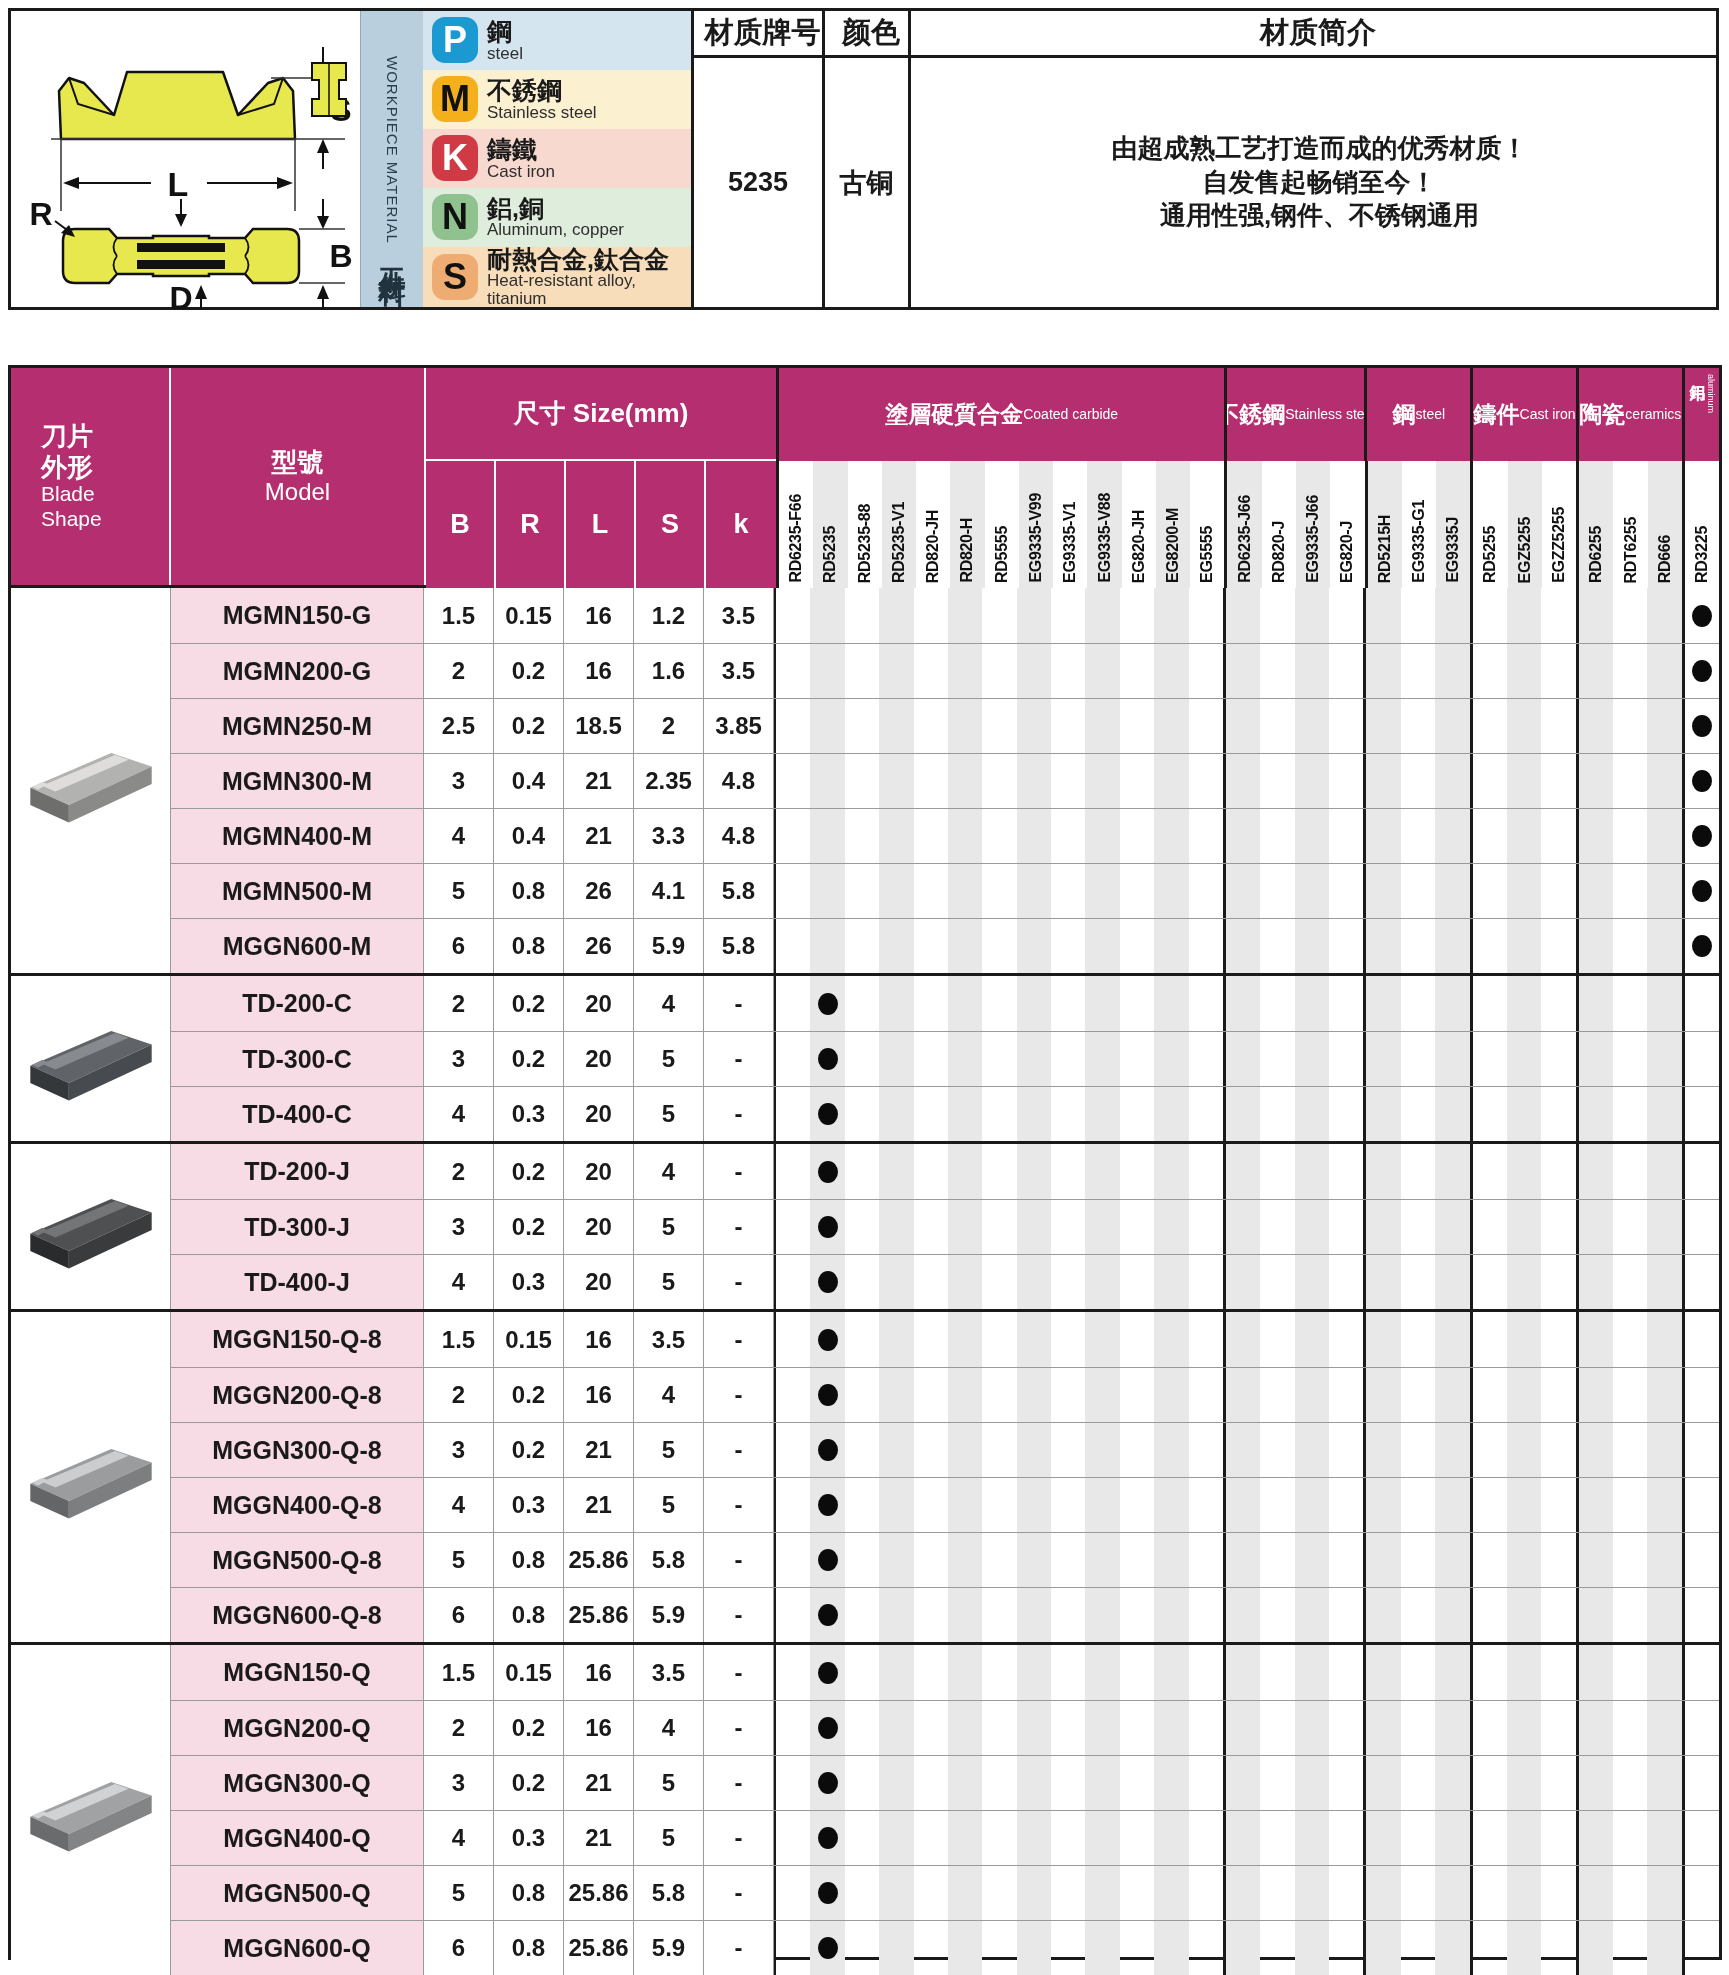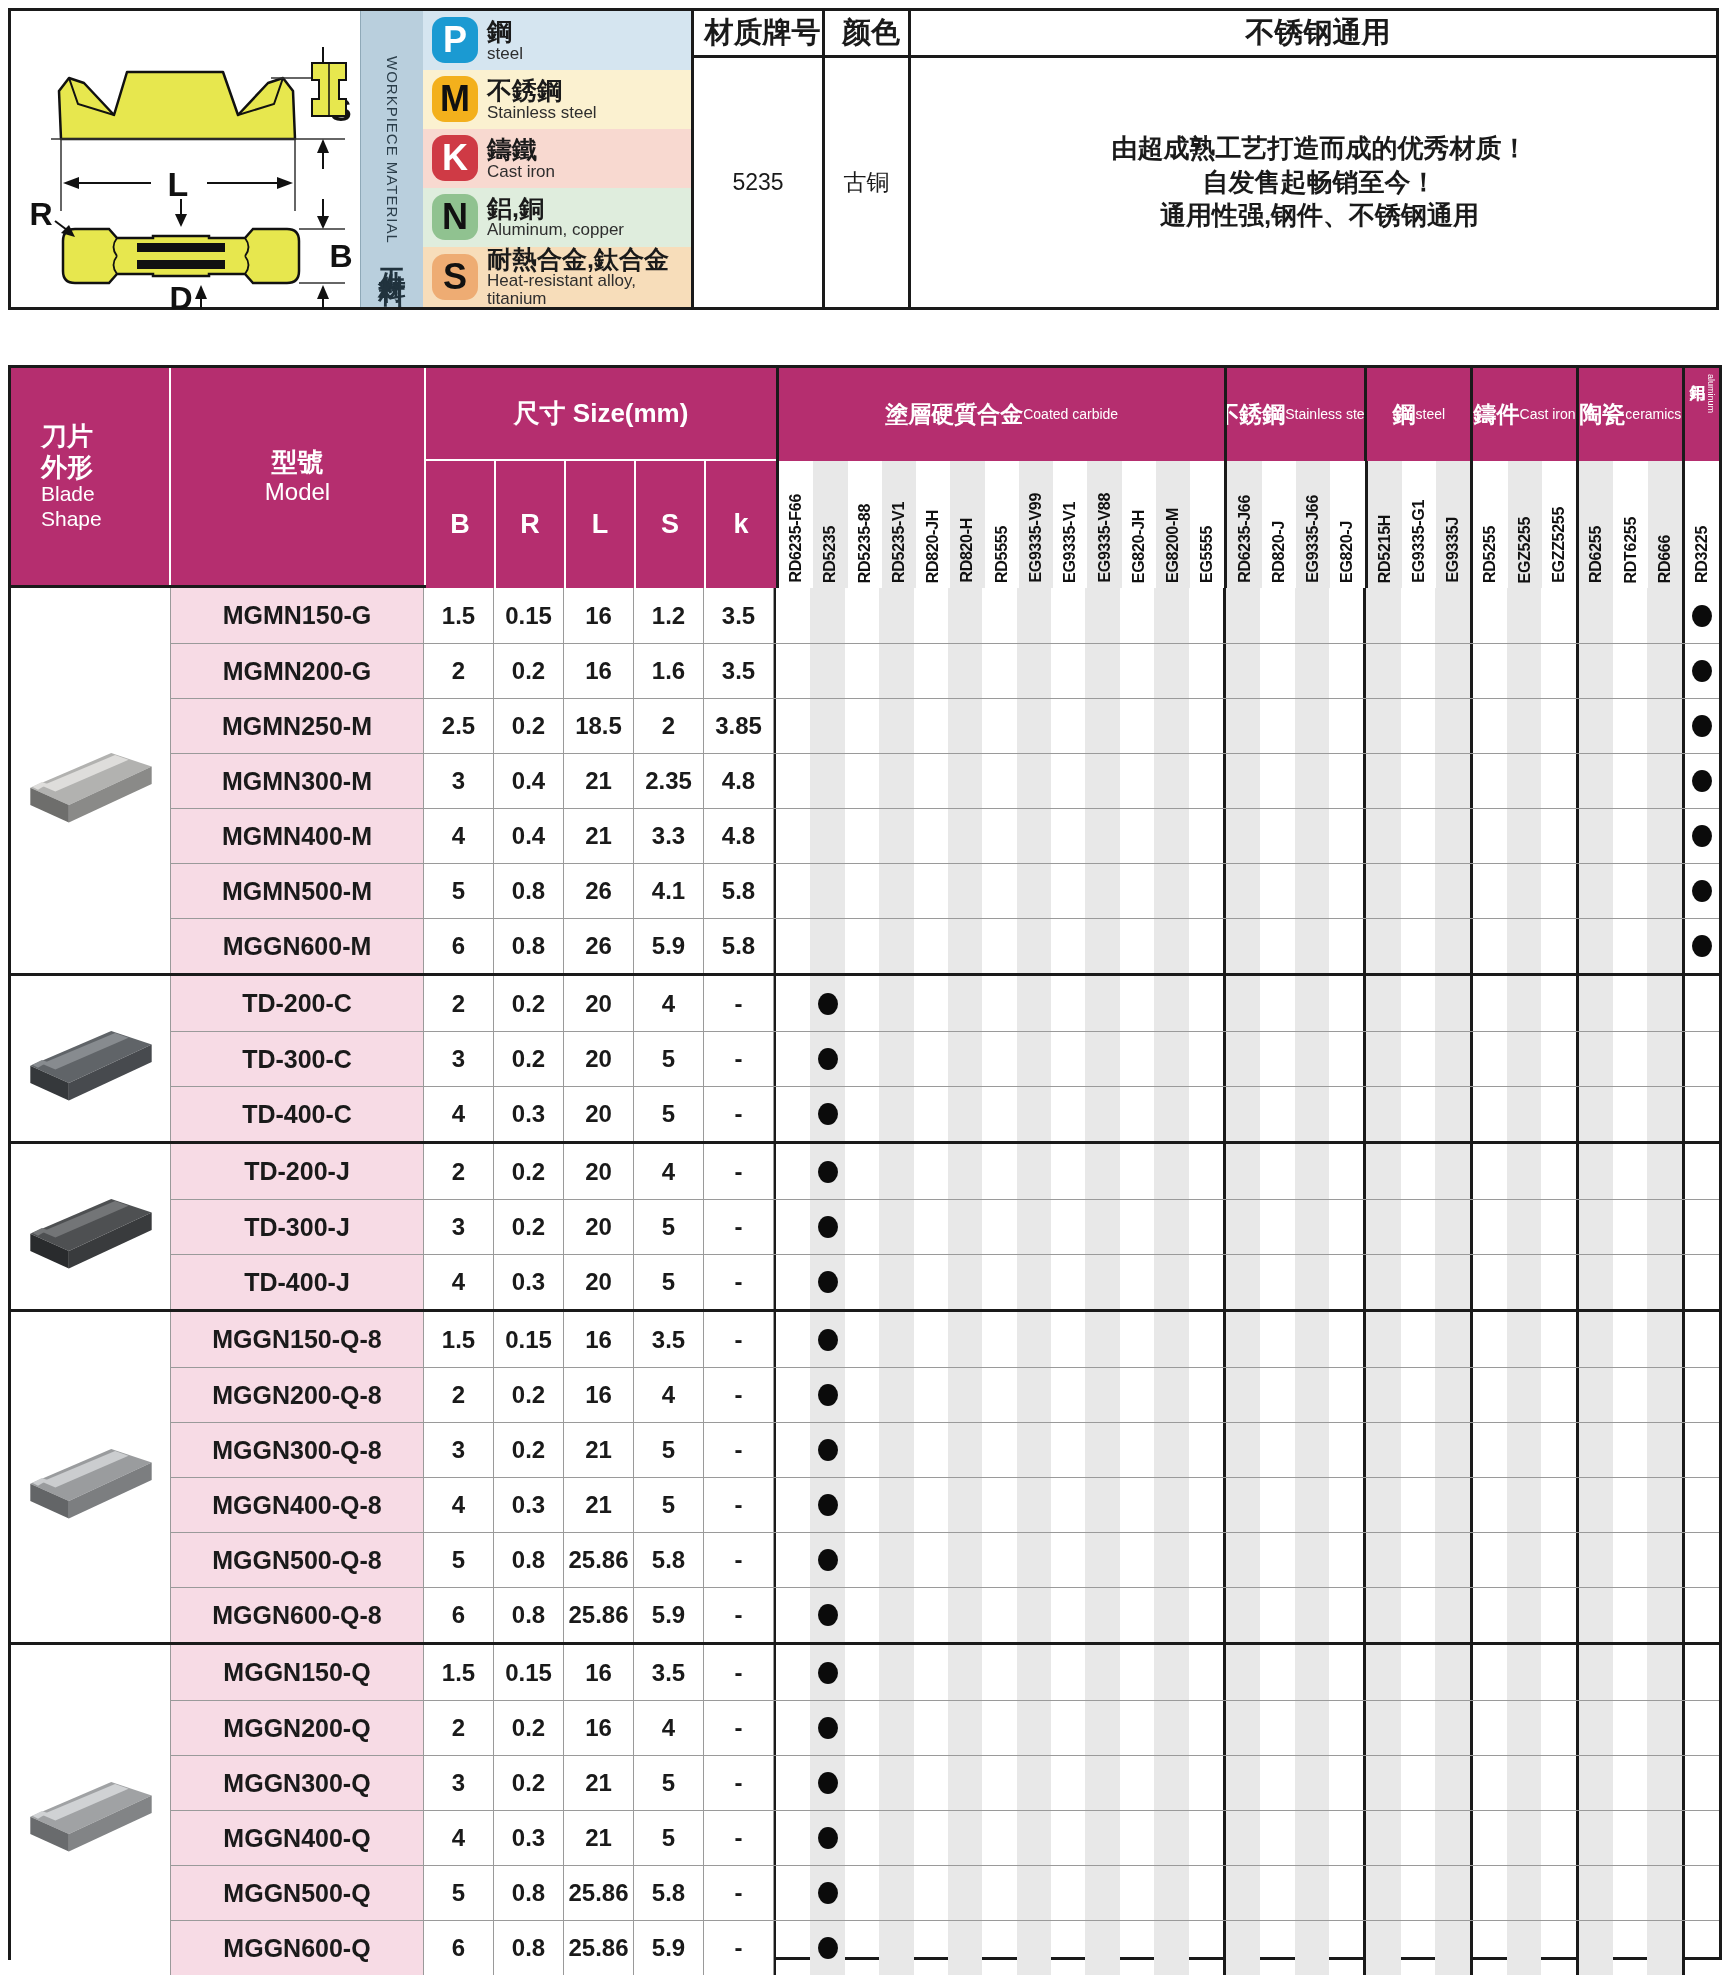--- a/index.html
+++ b/index.html
@@ -18,21 +18,21 @@
   .legend-text .en{font-size:17px;color:#2e2e2e;}
   .info{flex:1 1 auto;display:flex;flex-direction:column;}
   .info-head{display:flex;height:44px;border-bottom:3px solid #1a1a1a;}
   .info-body{display:flex;flex:1 1 auto;}
   .ic1{width:131px;flex:0 0 auto;}
   .ic2{width:86px;flex:0 0 auto;}
   .ic3{flex:1 1 auto;}
   .bcol{border-right:3px solid #1a1a1a;}
   .icell{display:flex;align-items:center;justify-content:center;box-sizing:border-box;}
   .info-head .icell{font-size:29px;font-weight:800;padding-left:9px;}
-  .ival{font-size:23px;font-weight:400;}
+  .ival{font-size:27px;font-weight:700;}
   .idesc{flex-direction:column;font-size:26px;font-weight:700;line-height:1.3;text-align:center;padding-left:12px;}
   
   .maintable{position:absolute;left:8px;top:365px;width:1714px;height:1595px;border:3px solid #1a1a1a;box-sizing:border-box;display:flex;flex-direction:column;background:#fff;}
   .thead{display:flex;height:220px;flex:0 0 auto;border-bottom:3px solid #1a1a1a;box-sizing:border-box;}
   .mg{background:#b52e6f;color:#fff;}
   .blade-h{width:160px;flex:0 0 auto;display:flex;flex-direction:column;justify-content:center;padding-left:30px;box-sizing:border-box;border-right:2px solid #fff;line-height:1.18;}
   .blade-h .zh{font-size:26px;font-weight:600;}
   .blade-h .en{font-size:21px;font-weight:500;}
   .model-h{width:253px;flex:0 0 auto;display:flex;flex-direction:column;align-items:center;justify-content:center;border-right:2px solid #fff;line-height:1.2;}
   .model-h .zh{font-size:26px;font-weight:600;}
@@ -165,21 +165,21 @@
         <div class="legend-text">
           <span class="zh">耐熱合金,鈦合金</span>
           <span class="en">Heat-resistant alloy, titanium</span>
         </div>
       </div>
     </div>
   <div class="info">
     <div class="info-head">
       <div class="icell ic1 bcol">材质牌号</div>
       <div class="icell ic2 bcol">颜色</div>
-      <div class="icell ic3">不锈钢通用</div>
+      <div class="icell ic3">材质简介</div>
     </div>
     <div class="info-body">
       <div class="icell ic1 bcol ival">5235</div>
       <div class="icell ic2 bcol ival">古铜</div>
       <div class="icell ic3 idesc" id="descLines">
           <div>由超成熟工艺打造而成的优秀材质！</div>
           <div>自发售起畅销至今！</div>
           <div>通用性强,钢件、不锈钢通用</div>
         </div>
     </div>

